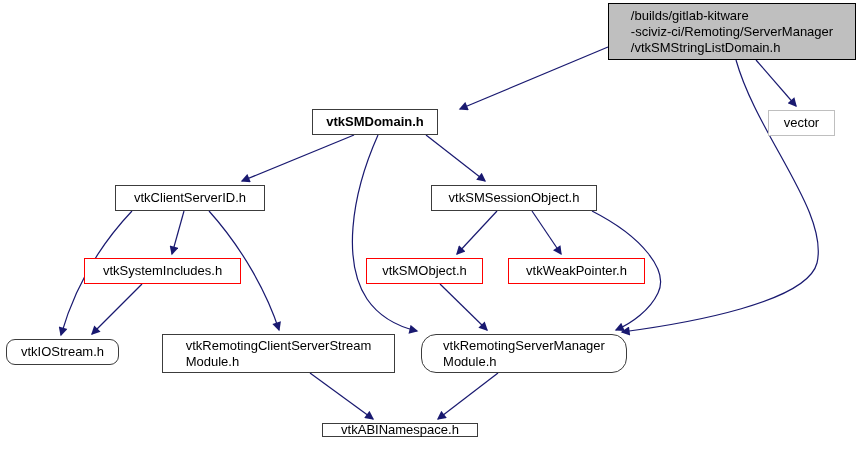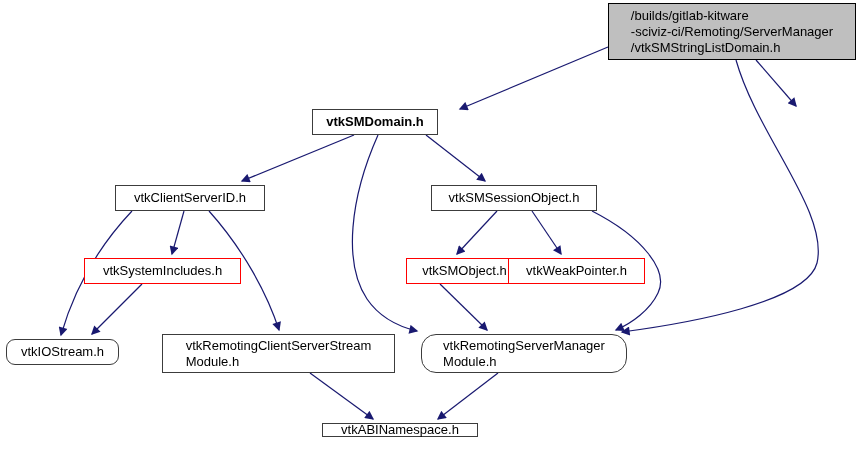--- a/index.html
+++ b/index.html
@@ -80,30 +80,31 @@
     <path class="edge" d="M592,211 C643,237 669,271 658,293 C650,310 632,323 616,330" marker-end="url(#arrow)"></path>
     <path class="edge" d="M440,284 L487,330" marker-end="url(#arrow)"></path>
     <path class="edge" d="M310,373 L373,419" marker-end="url(#arrow)"></path>
     <path class="edge" d="M498,373 L438,419" marker-end="url(#arrow)"></path>
   </svg>
 
   <div class="node main" style="left:608px; top:3px; width:248px; height:57px;">/builds/gitlab-kitware
 -sciviz-ci/Remoting/ServerManager
 /vtkSMStringListDomain.h</div>
 
+  <div class="node external" style="left:768px; top:110px; width:67px; height:26px;">vector</div>
 
   <div class="node" style="left:312px; top:109px; width:126px; height:26px;font-weight:bold;">vtkSMDomain.h</div>
 
   <div class="node" style="left:115px; top:185px; width:150px; height:26px;">vtkClientServerID.h</div>
 
   <div class="node" style="left:431px; top:185px; width:166px; height:26px;">vtkSMSessionObject.h</div>
 
   <div class="node truncated" style="left:84px; top:258px; width:157px; height:26px;">vtkSystemIncludes.h</div>
 
-  <div class="node truncated" style="left:366px; top:258px; width:117px; height:26px;margin-left:40px;">vtkSMObject.h</div>
+  <div class="node truncated" style="left:366px; top:258px; width:117px; height:26px;">vtkSMObject.h</div>
 
   <div class="node truncated" style="left:508px; top:258px; width:137px; height:26px;">vtkWeakPointer.h</div>
 
   <div class="node" style="left:6px; top:339px; width:113px; height:26px;border-radius:9px;">vtkIOStream.h</div>
 
   <div class="node" style="left:162px; top:334px; width:233px; height:39px;">vtkRemotingClientServerStream
 Module.h</div>
 
   <div class="node" style="left:421px; top:334px; width:206px; height:39px;border-radius:15px;">vtkRemotingServerManager
 Module.h</div>

